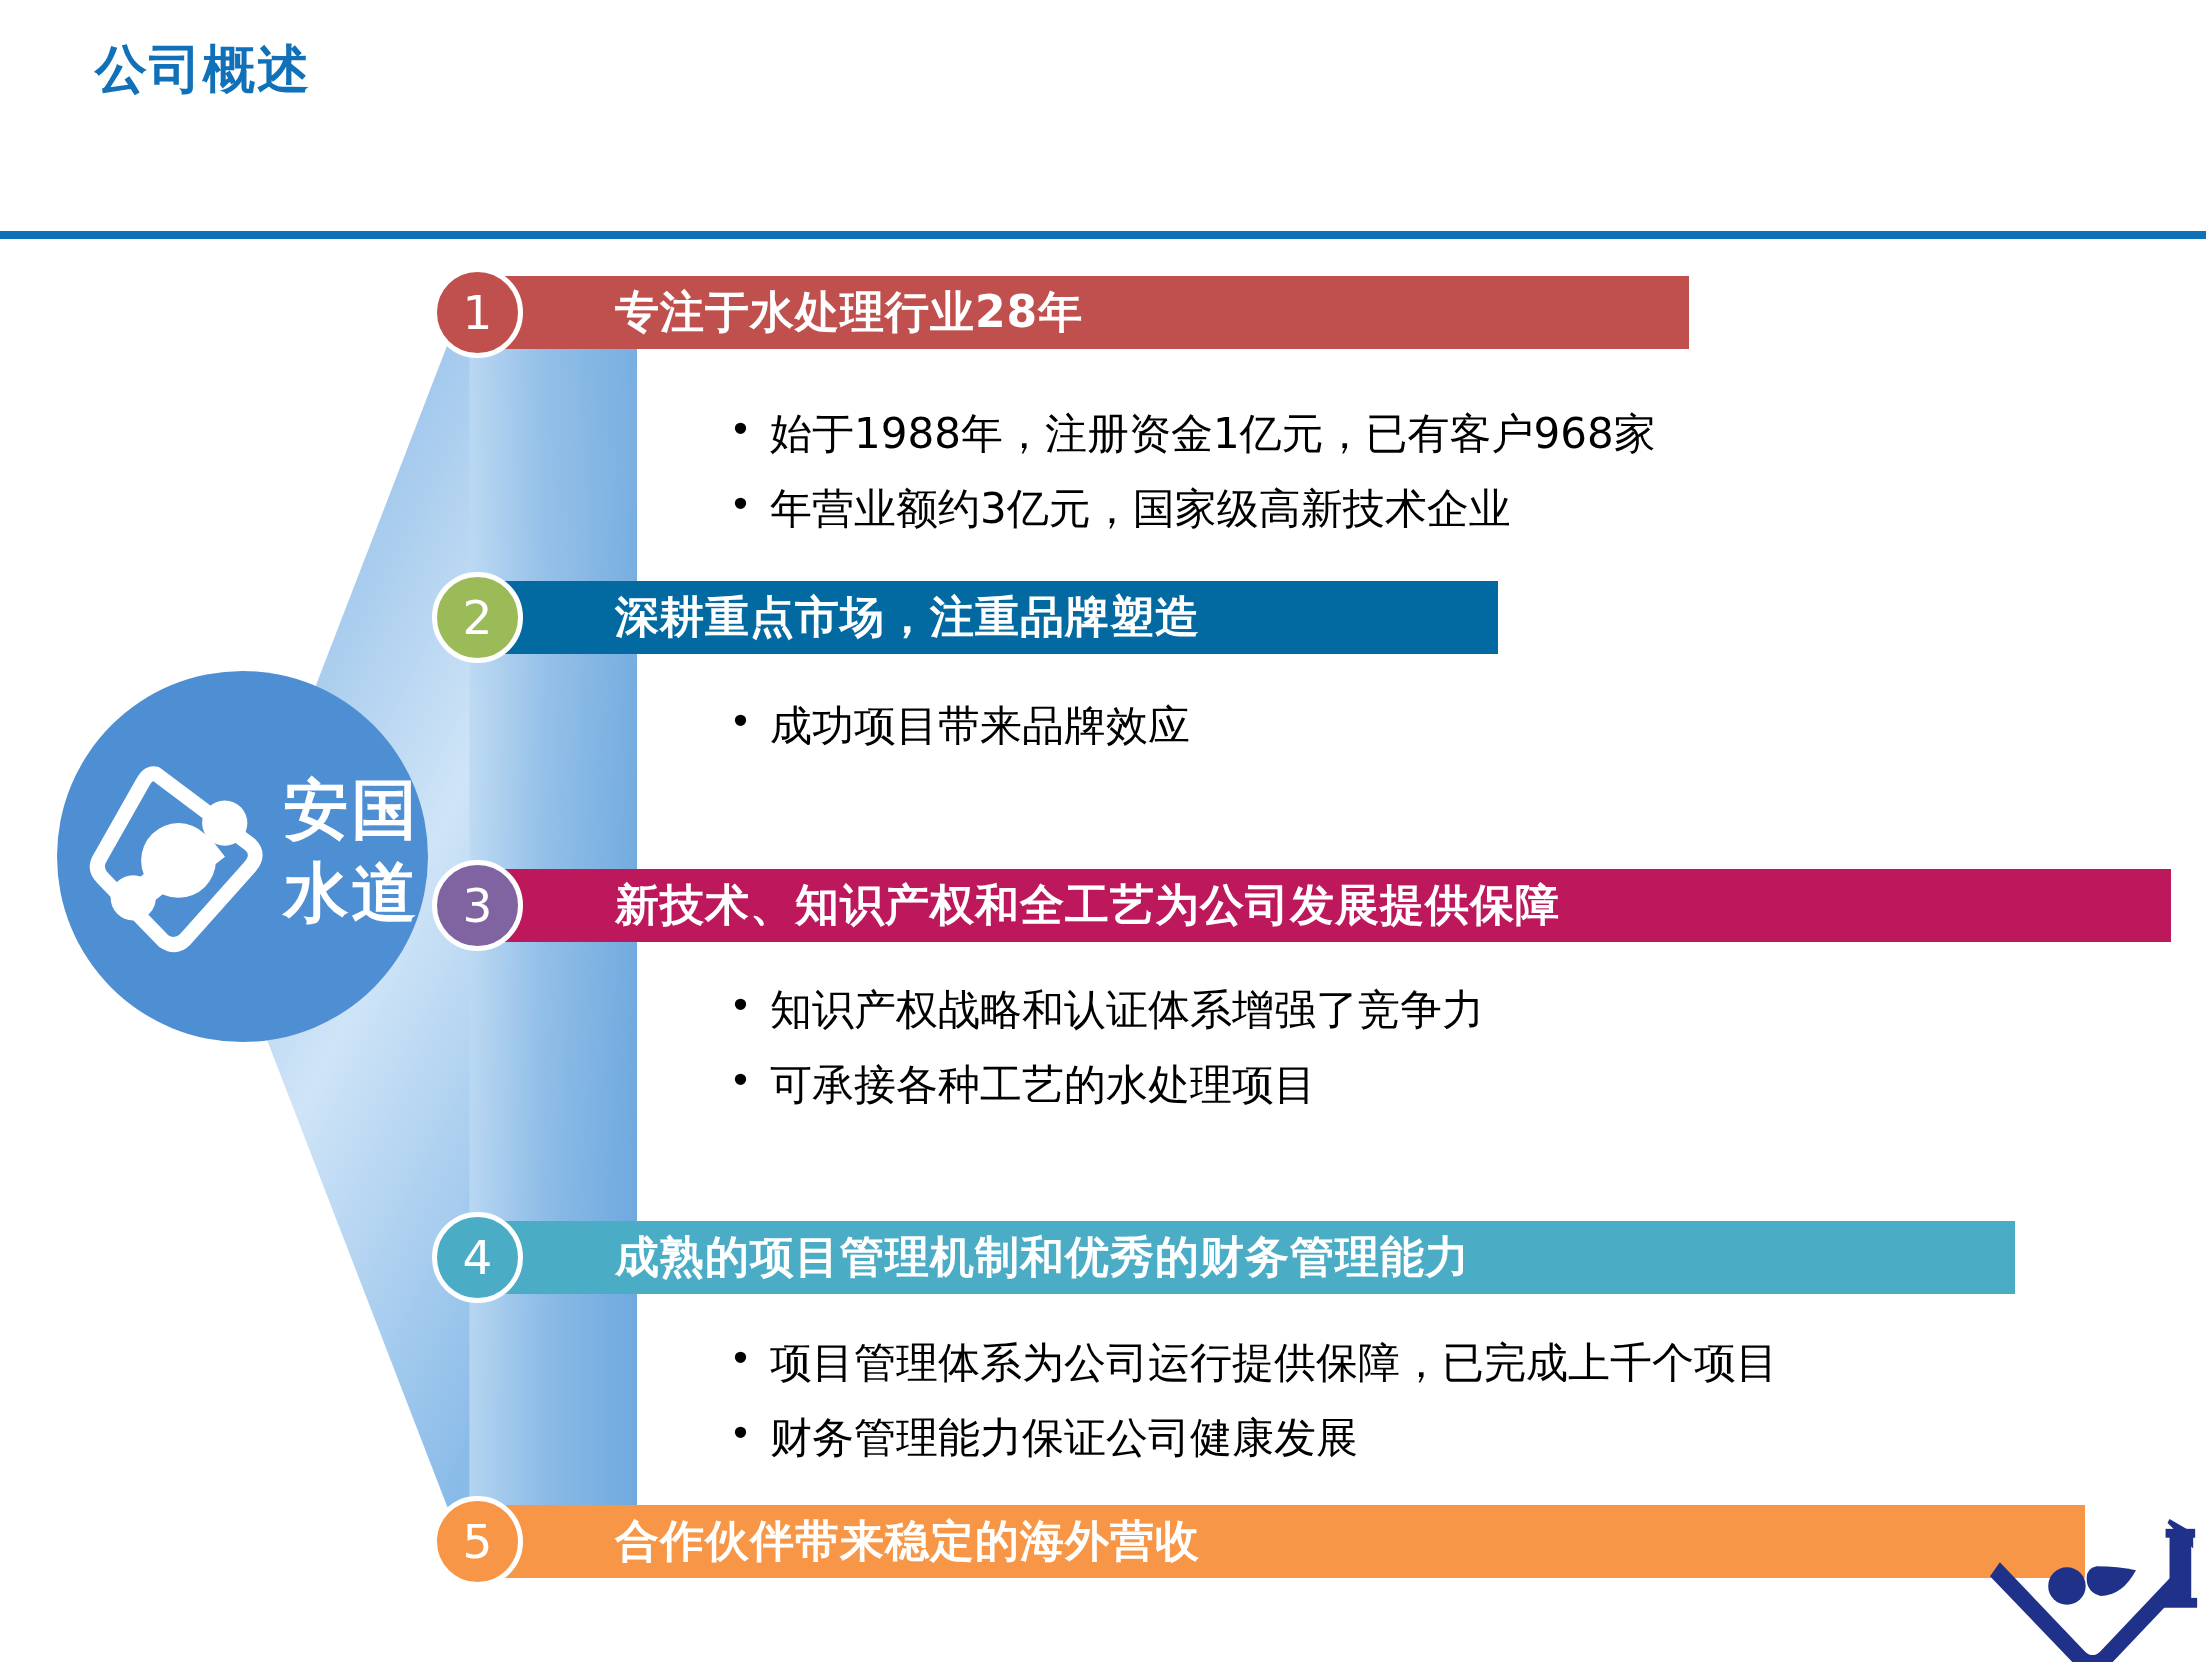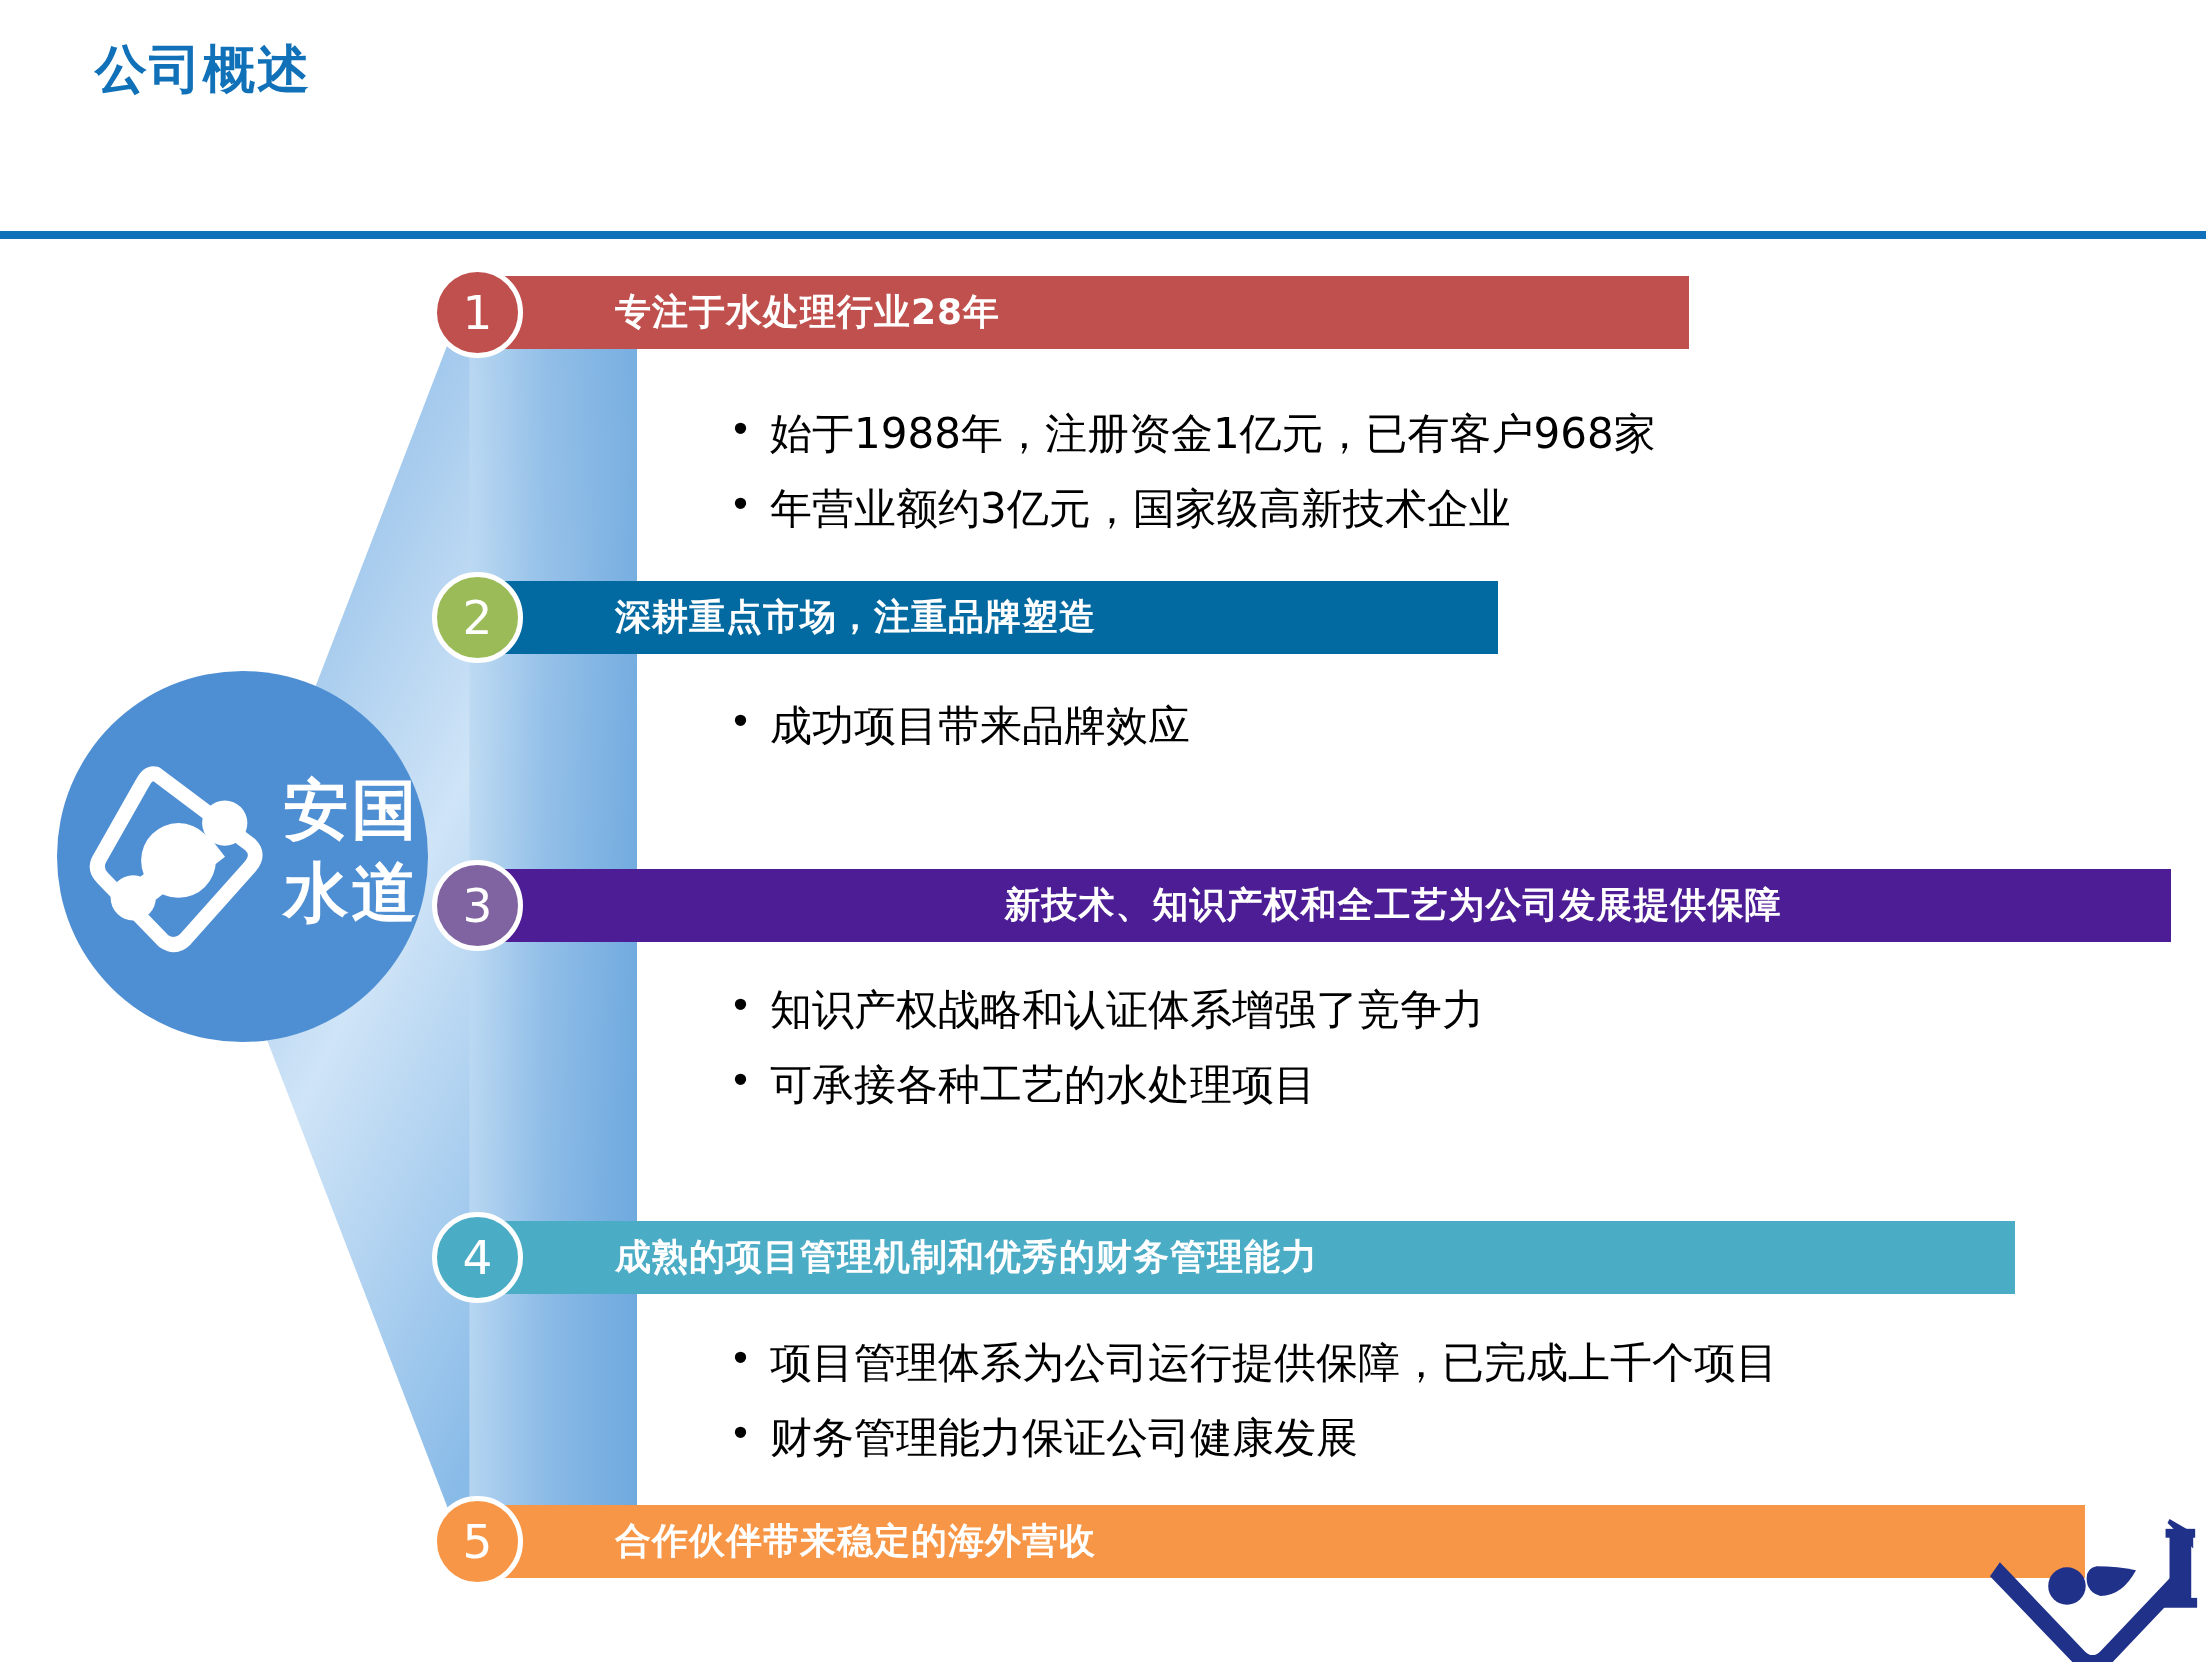--- a/index.html
+++ b/index.html
@@ -86,21 +86,21 @@
   .banner {
     position: absolute;
     left: 503px;
     height: 73px;
     display: flex;
     align-items: center;
     z-index: 5;
   }
   .banner-title {
     color: #ffffff;
-    font-size: 36px;
+    font-size: 44px;
     font-weight: bold;
     letter-spacing: 1px;
     white-space: nowrap;
     margin-left: 112px;
   }
   .num-badge {
     position: absolute;
     left: 432px;
     width: 91px;
     height: 91px;
@@ -209,21 +209,21 @@
   </div>
   <div class="num-badge" style="top: -8.9px; background: rgb(155, 187, 89);" id="badge-2">
     <span>2</span>
   </div>
 </div>
 <div class="bullets" style="top:701px;">
   <div class="bullet">成功项目带来品牌效应</div>
 </div>
 
 <div class="row" style="top:869px;">
-  <div class="banner" style="width: 1668px; background: #4c1d95; justify-content: center;" id="banner-3">
+  <div class="banner" style="width: 1668px; background: #be185d;" id="banner-3">
     <span class="banner-title">新技术、知识产权和全工艺为公司发展提供保障</span>
   </div>
   <div class="num-badge" style="top: -8.9px; background: rgb(128, 100, 162);" id="badge-3">
     <span>3</span>
   </div>
 </div>
 <div class="bullets" style="top:985px;">
   <div class="bullet">知识产权战略和认证体系增强了竞争力</div>
   <div class="bullet">可承接各种工艺的水处理项目</div>
 </div>

